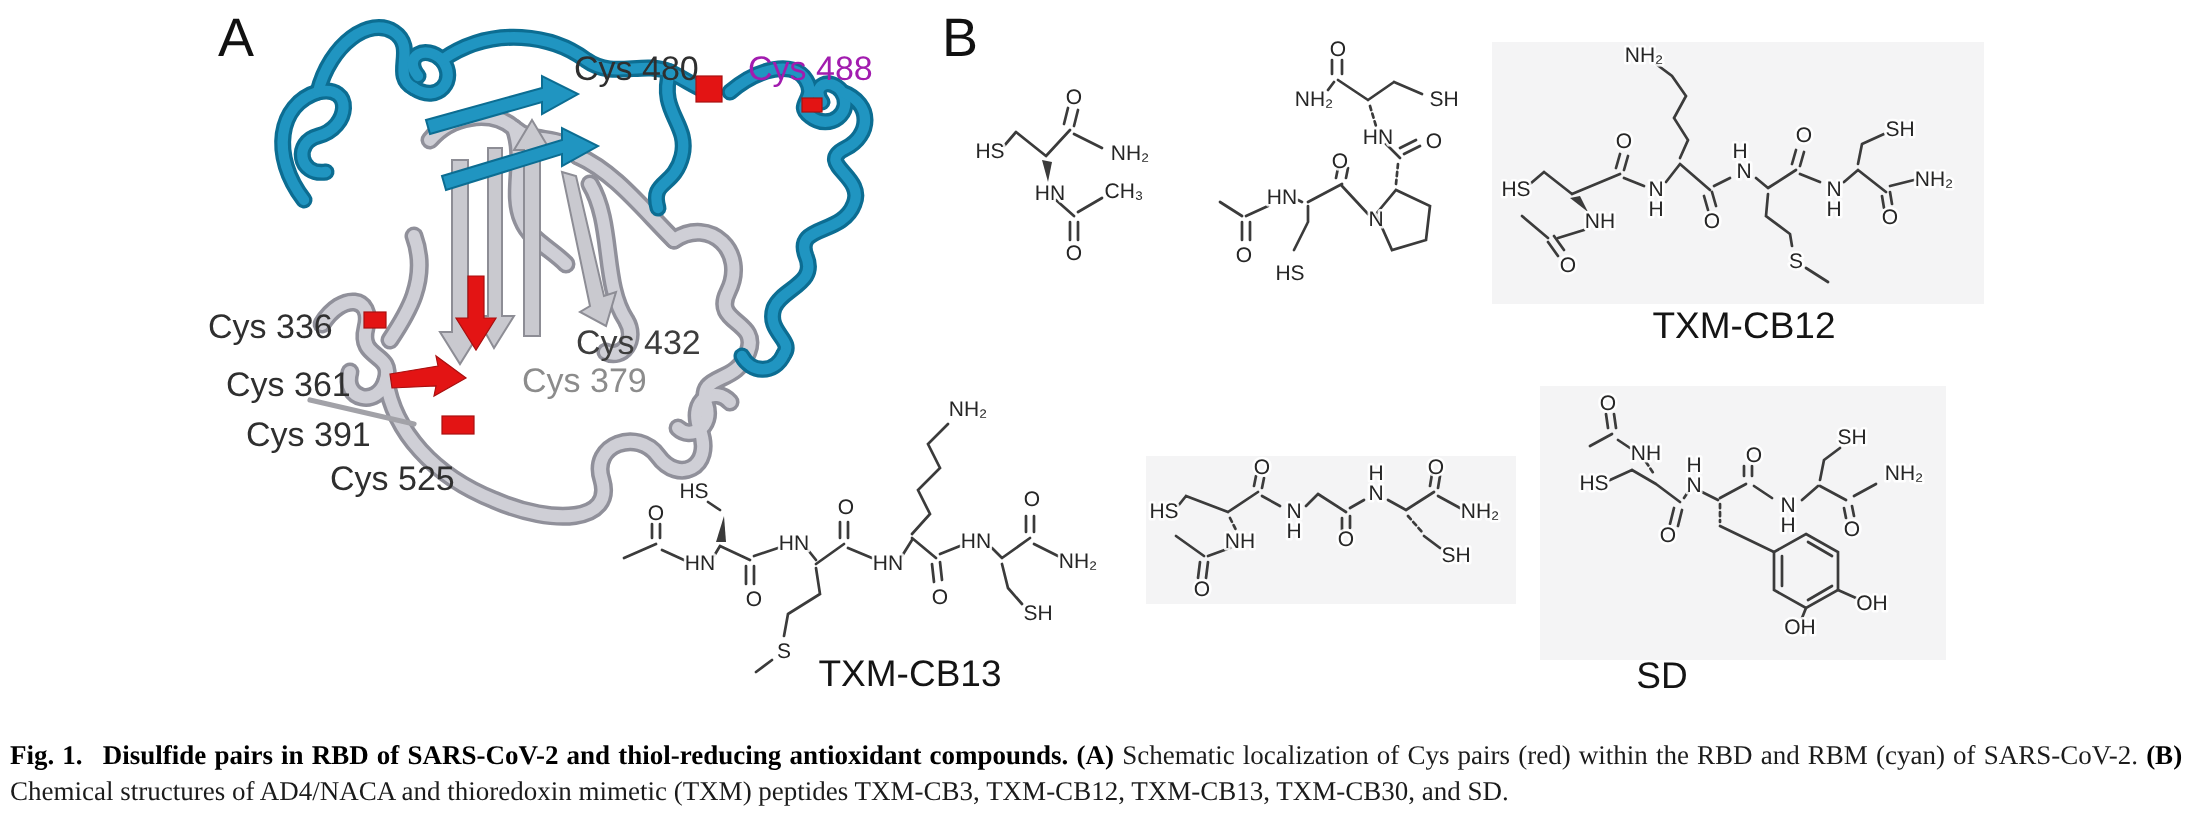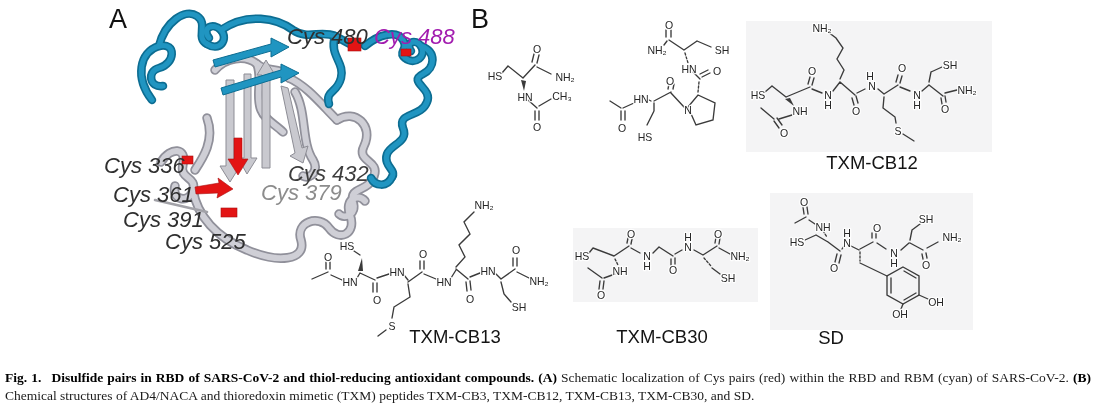--- a/index.html
+++ b/index.html
@@ -1,19 +1,19 @@
 <!DOCTYPE html>
 <html><head>
 <meta charset="utf-8">
 <style>
   html,body{margin:0;padding:0;background:#ffffff;}
   .stage{position:relative;width:1096px;height:412px;background:#ffffff;overflow:hidden;
          font-family:"Liberation Sans",sans-serif;}
   .panel-label{position:absolute;font-size:27px;color:#111;font-weight:400;}
-  .cys{position:absolute;font-size:22px;white-space:nowrap;line-height:1;font-style:italic;}
+  .cys{position:absolute;font-size:17px;white-space:nowrap;line-height:1;}
   .graybox{position:absolute;background:#f4f4f5;}
   .cname{position:absolute;font-size:18.5px;color:#141414;text-align:center;white-space:nowrap;}
   svg{position:absolute;overflow:visible;}
   svg text{font-family:"Liberation Sans",sans-serif;font-size:10.5px;fill:#262626;
            text-anchor:middle;dominant-baseline:central;
            paint-order:stroke;stroke:rgba(255,255,255,.88);stroke-width:2.6px;stroke-linejoin:round;}
   .bonds path{stroke:#3b3b3b;stroke-width:1.35;fill:none;stroke-linecap:round;}
   .bonds path.dash{stroke-dasharray:2.1 1.9;}
   .bonds polygon{fill:#3b3b3b;stroke:none;}
   
@@ -233,21 +233,20 @@
       <text x="58" y="7">O</text>
       <text x="74" y="29">N</text>
       <text x="74" y="39" font-size="9.5">H</text>
       <text x="100" y="43">O</text>
       <text x="115" y="10" font-size="9.5">H</text>
       <text x="115" y="20">N</text>
       <text x="145" y="7">O</text>
       <text x="167" y="29">NH₂</text>
       <text x="155" y="51">SH</text>
     </svg>
-  <div class="cname" style="left:602px;top:326px;width:120px;">TXM-CB30</div>
 
   <svg style="left:770px;top:193px;" width="203" height="137" viewBox="0 0 203 137">
     <g class="bonds">
       <path d="M36,24 L25,30 M39,27 L45,31 M35,47 L46,42 M46,42 L58,49 M58,49 L70,58 M72,56 L74,53 M81,53 L89,57 M90,70 L117,83 M90,56 L103,49 M107,50 L116,56 M131,57 L139,50 M140,47 L142,37 M142,37 L150,31 M140,50 L153,57 M157,55 L168,49"></path>
       <path class="dash" d="M53,38 L57,44 M90,59 L90,68"></path>
       <path d="M34,21 L33,14 M38,21 L37,14 M67,61 L65,69 M71,62 L69,70 M102,45 L102,40 M106,45 L106,40 M152,61 L153,66 M156,60 L157,65"></path>
       <path d="M133,74 L149,83 L149,102 L133,111 L117,102 L117,83 Z"></path>
       <path d="M134,78 L146,85 M146,100 L134,107 M121,100 L121,85"></path>
       <path d="M149,102 L158,106 M133,111 L131,116"></path>
     </g>

